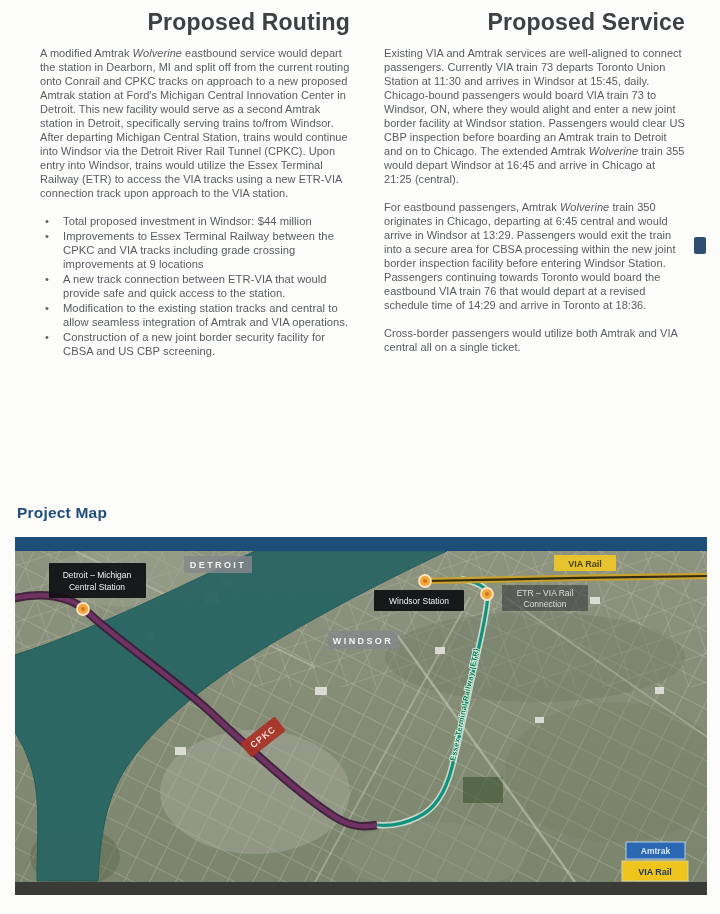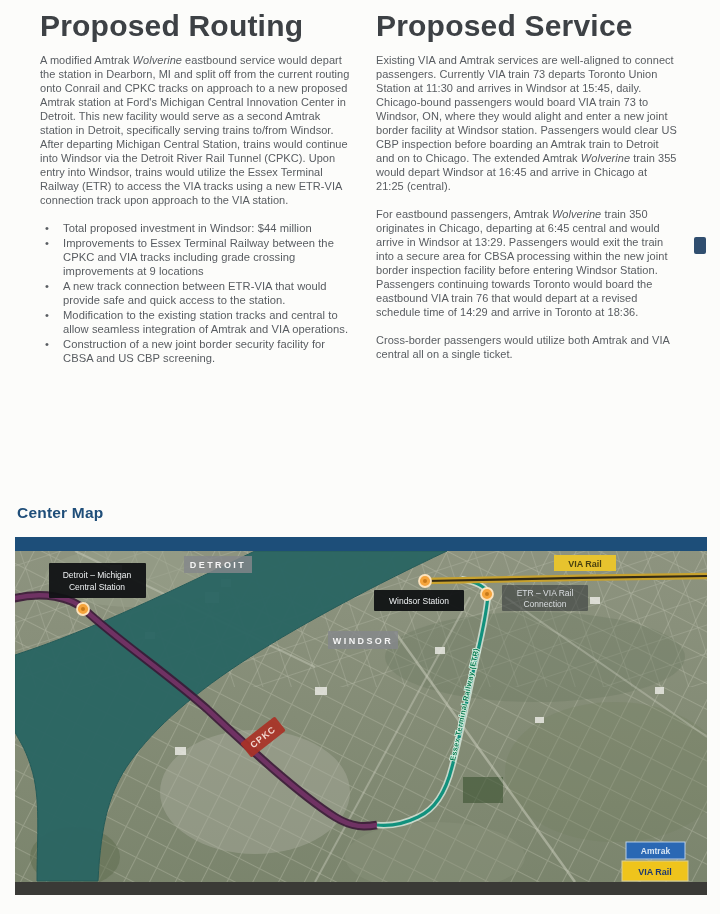--- a/index.html
+++ b/index.html
@@ -4,24 +4,24 @@
 <style>
   html,body{margin:0;padding:0;}
   body{
     width:720px;height:914px;position:relative;overflow:hidden;
     background:#fcfcfa;
     font-family:"Liberation Sans", sans-serif;
     -webkit-font-smoothing:antialiased;
   }
   .col{position:absolute;top:9px;}
   #col-left{left:40px;width:310px;}
-  #col-right{left:376px;width:301px;}
+  #col-right{left:384px;width:301px;}
   h1.sec{
-    font-size:30px;font-weight:700;color:#3d4145;
-    margin:0 0 10px 0;letter-spacing:.2px;
+    font-size:23px;font-weight:700;color:#3d4145;
+    margin:0 0 10px 0;letter-spacing:.2px;text-align:right;
   }
   .mt{margin-top:16px;}
   .body-p{
     font-size:11px;line-height:14px;color:#585c61;
     margin:0 0 14px 0;letter-spacing:.05px;
   }
   .body-p em{font-style:italic;}
   .li{
     display:flex;font-size:11.2px;line-height:14px;color:#585c61;
     margin:0 0 1px 0;letter-spacing:.05px;
@@ -76,21 +76,21 @@
   <h1 class="sec">Proposed Service</h1>
   <div>
       <p class="body-p"><span>Existing VIA and Amtrak services are well-aligned to connect passengers. Currently VIA train 73 departs Toronto Union Station at 11:30 and arrives in Windsor at 15:45, daily. Chicago-bound passengers would board VIA train 73 to Windsor, ON, where they would alight and enter a new joint border facility at Windsor station. Passengers would clear US CBP inspection before boarding an Amtrak train to Detroit and on to Chicago. The extended Amtrak </span><em>Wolverine</em><span> train 355 would depart Windsor at 16:45 and arrive in Chicago at 21:25 (central).</span></p>
       <p class="body-p"><span>For eastbound passengers, Amtrak </span><em>Wolverine</em><span> train 350 originates in Chicago, departing at 6:45 central and would arrive in Windsor at 13:29. Passengers would exit the train into a secure area for CBSA processing within the new joint border inspection facility before entering Windsor Station. Passengers continuing towards Toronto would board the eastbound VIA train 76 that would depart at a revised schedule time of 14:29 and arrive in Toronto at 18:36.</span></p>
       <p class="body-p"><span>Cross-border passengers would utilize both Amtrak and VIA central all on a single ticket.</span></p>
     </div>
 </div>
 
 <div id="side-tab"></div>
 
-<div id="project-map-title">Center Map</div>
+<div id="project-map-title">Project Map</div>
 
 <div id="map-wrap">
 <svg width="692" height="358" viewBox="0 0 692 358">
   <defs>
     <linearGradient id="landg" x1="0" y1="0" x2="0" y2="1">
       <stop offset="0" stop-color="#8e9480"></stop>
       <stop offset="1" stop-color="#7a846c"></stop>
     </linearGradient>
     <pattern id="grid1" width="23" height="23" patternUnits="userSpaceOnUse" patternTransform="rotate(27)">
       <path d="M0 .5 H23 M.5 0 V23" stroke="#c9cbb9" stroke-width="1" fill="none"></path>

